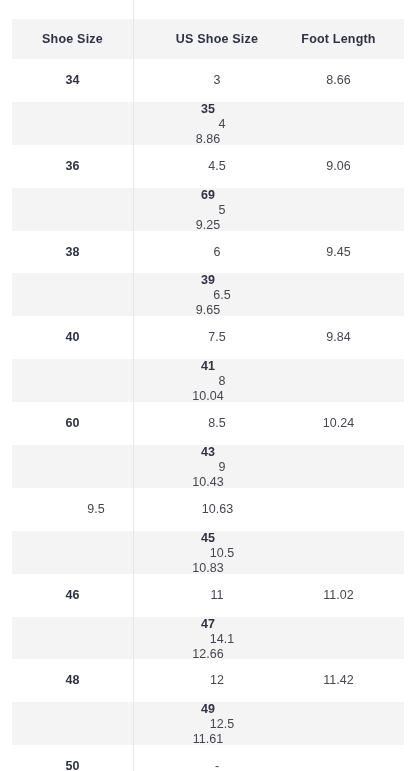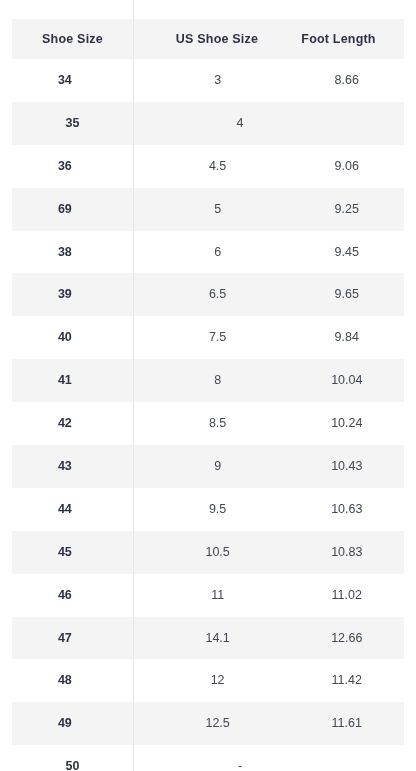--- a/index.html
+++ b/index.html
@@ -27,31 +27,31 @@
     bottom: 0;
     margin-top: 19px;
   }
 
   .row {
     display: flex;
     align-items: center;
     width: 100%;
   }
 
-  .row.stripe   { background: #f4f4f4; }
+  .row.stripe   { background: #f4f4f4; flex-direction: column; }
   .row.plain    { background: #ffffff; }
 
   
   .row.header {
     background: #f4f4f4;
     height: 40px;
     align-items: center;
   }
 
-  .row.data { height: 42.9px; gap: 23px; }
+  .row.data { height: 42.9px; }
 
   .cell {
     text-align: center;
     line-height: 1.2;
     white-space: nowrap;
   }
 
   
   .col-1 { width: 121px; }
   .col-2 { width: 140px; padding-left: 28px; }
@@ -101,20 +101,21 @@
 
     <div id="rows-container">
         <div class="row data plain">
           <div class="cell col-1">34</div>
           <div class="cell col-2">3</div>
           <div class="cell col-3">8.66</div>
         </div>
         <div class="row data stripe">
           <div class="cell col-1">35</div>
           <div class="cell col-2">4</div>
+          <div class="cell col-3">8.86</div>
         </div>
         <div class="row data plain">
           <div class="cell col-1">36</div>
           <div class="cell col-2">4.5</div>
           <div class="cell col-3">9.06</div>
         </div>
         <div class="row data stripe">
           <div class="cell col-1">69</div>
           <div class="cell col-2">5</div>
           <div class="cell col-3">9.25</div>
@@ -133,31 +134,30 @@
           <div class="cell col-1">40</div>
           <div class="cell col-2">7.5</div>
           <div class="cell col-3">9.84</div>
         </div>
         <div class="row data stripe">
           <div class="cell col-1">41</div>
           <div class="cell col-2">8</div>
           <div class="cell col-3">10.04</div>
         </div>
         <div class="row data plain">
-          <div class="cell col-1">42</div>
+          <div class="cell col-1">60</div>
           <div class="cell col-2">8.5</div>
           <div class="cell col-3">10.24</div>
         </div>
         <div class="row data stripe">
           <div class="cell col-1">43</div>
           <div class="cell col-2">9</div>
           <div class="cell col-3">10.43</div>
         </div>
         <div class="row data plain">
-          <div class="cell col-1">44</div>
           <div class="cell col-2">9.5</div>
           <div class="cell col-3">10.63</div>
         </div>
         <div class="row data stripe">
           <div class="cell col-1">45</div>
           <div class="cell col-2">10.5</div>
           <div class="cell col-3">10.83</div>
         </div>
         <div class="row data plain">
           <div class="cell col-1">46</div>

